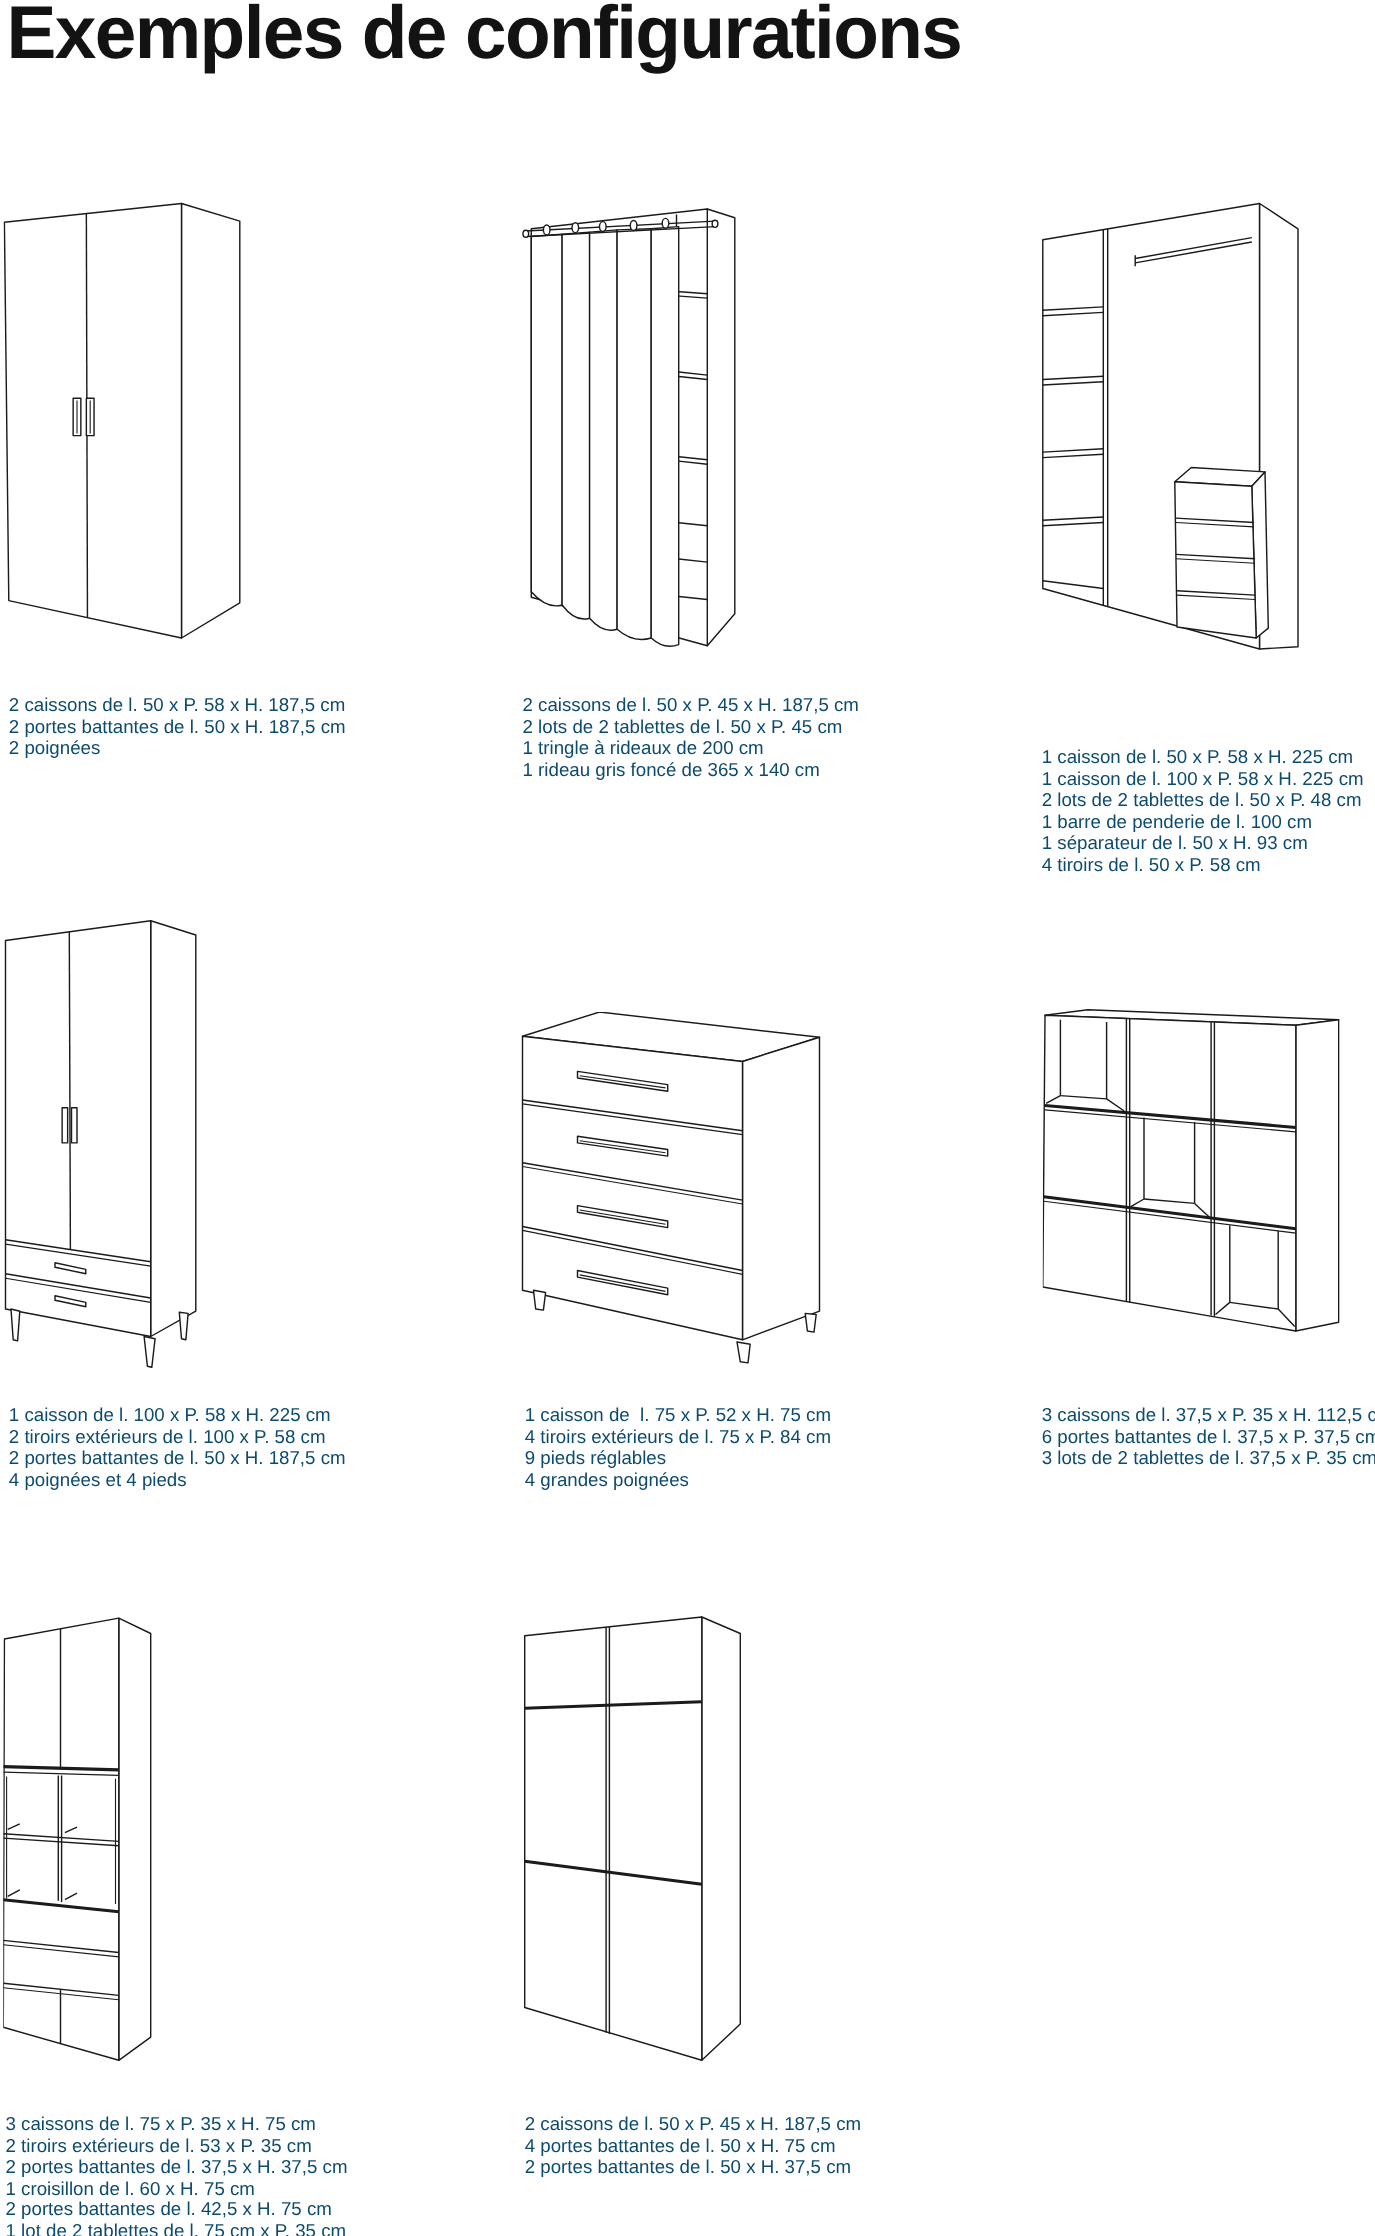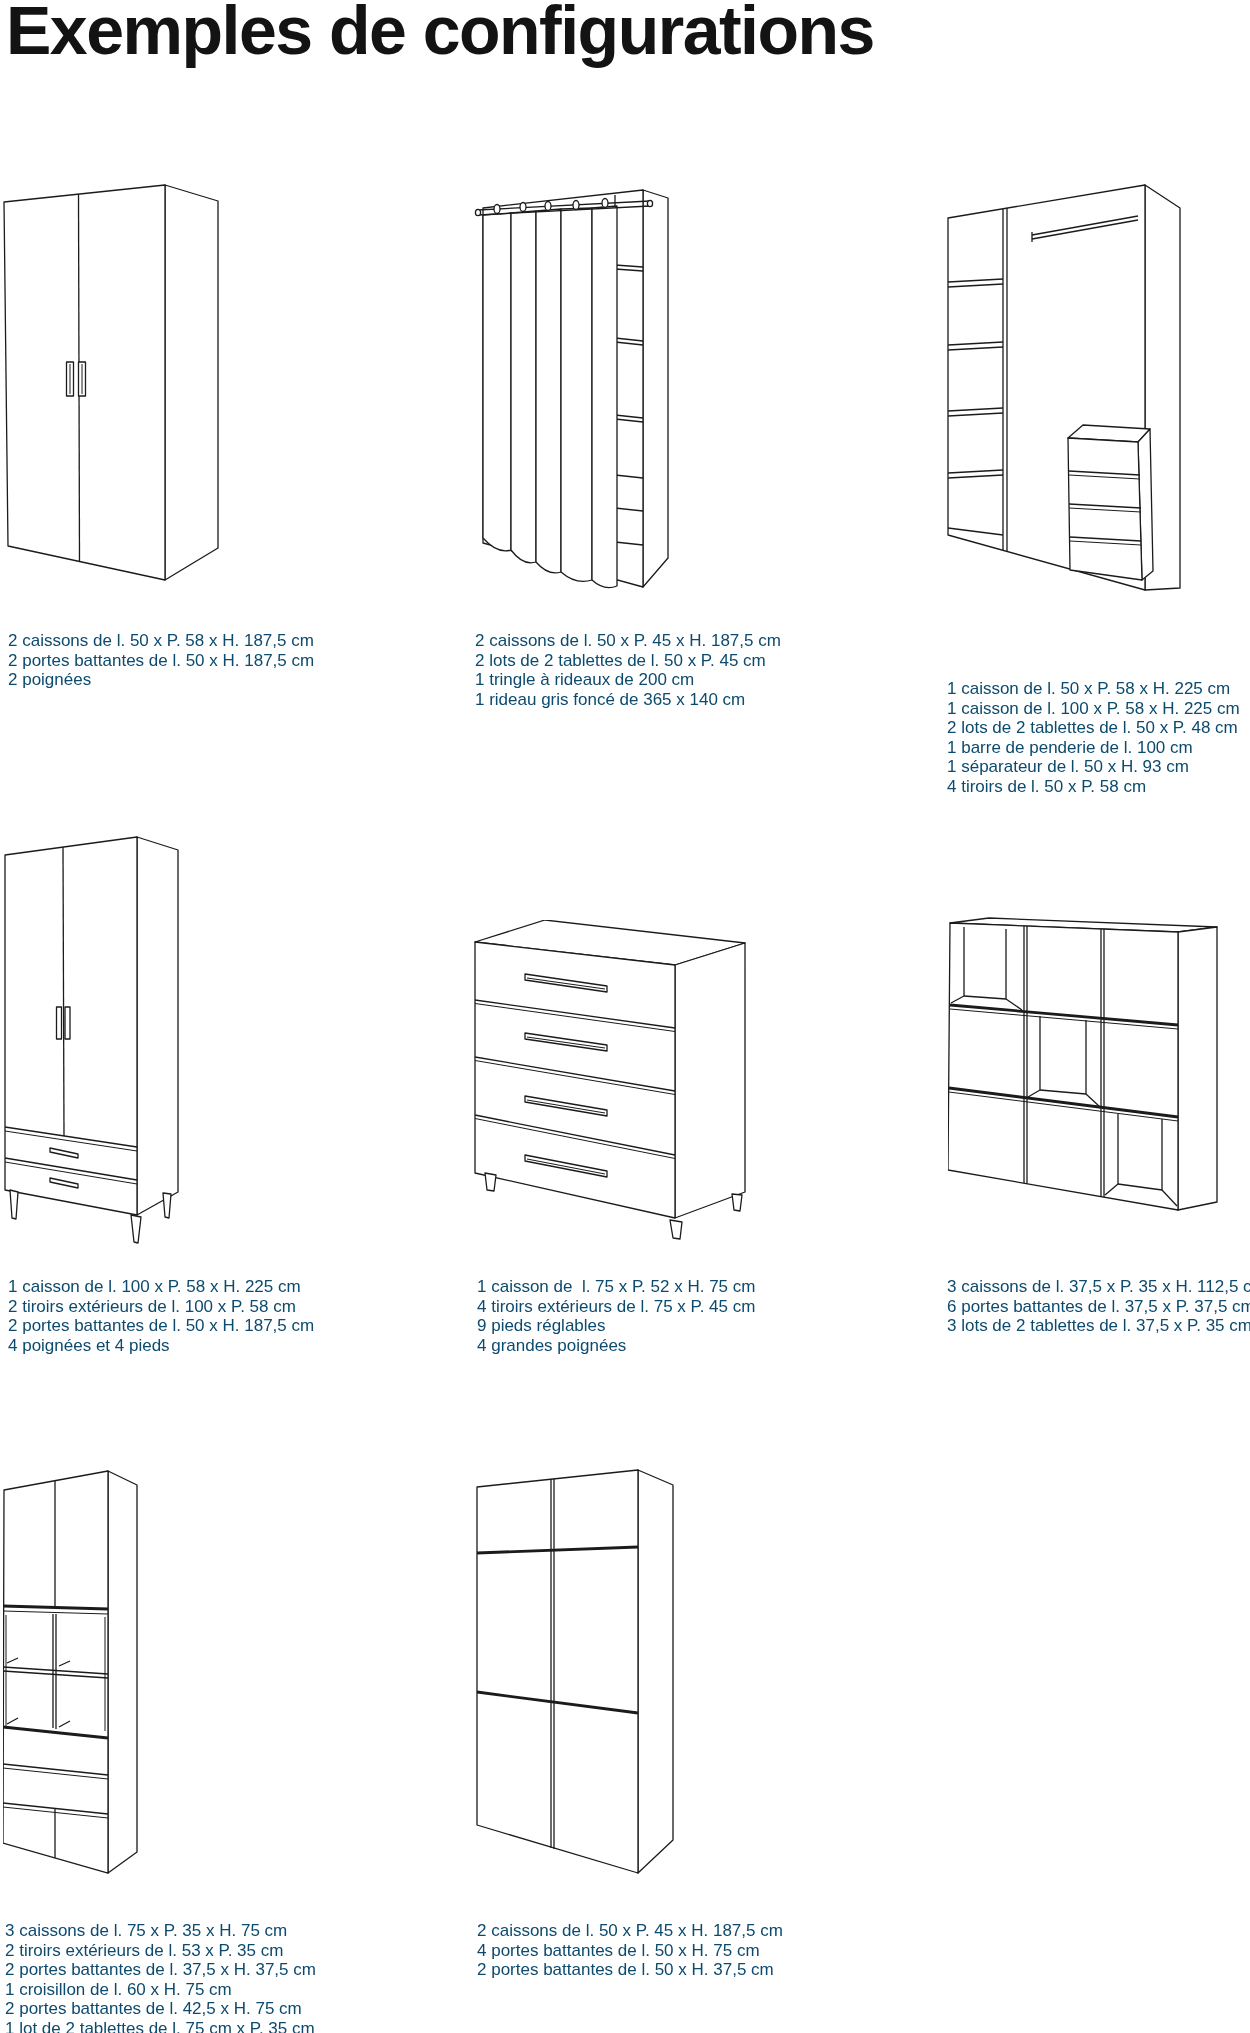--- a/index.html
+++ b/index.html
@@ -207,21 +207,21 @@
 
   <div class="specs" style="left:8px; top:1277px;">
     <div class="spec-line">1 caisson de l. 100 x P. 58 x H. 225 cm</div>
     <div class="spec-line">2 tiroirs extérieurs de l. 100 x P. 58 cm</div>
     <div class="spec-line">2 portes battantes de l. 50 x H. 187,5 cm</div>
     <div class="spec-line">4 poignées et 4 pieds</div>
   </div>
 
   <div class="specs" style="left:477px; top:1277px;">
     <div class="spec-line">1 caisson de  l. 75 x P. 52 x H. 75 cm</div>
-    <div class="spec-line">4 tiroirs extérieurs de l. 75 x P. 45 cm</div>
+    <div class="spec-line">4 tiroirs extérieurs de l. 75 x P. 84 cm</div>
     <div class="spec-line">9 pieds réglables</div>
     <div class="spec-line">4 grandes poignées</div>
   </div>
 
   <div class="specs" style="left:947px; top:1277px;">
     <div class="spec-line">3 caissons de l. 37,5 x P. 35 x H. 112,5 cm</div>
     <div class="spec-line">6 portes battantes de l. 37,5 x P. 37,5 cm</div>
     <div class="spec-line">3 lots de 2 tablettes de l. 37,5 x P. 35 cm</div>
   </div>
 

